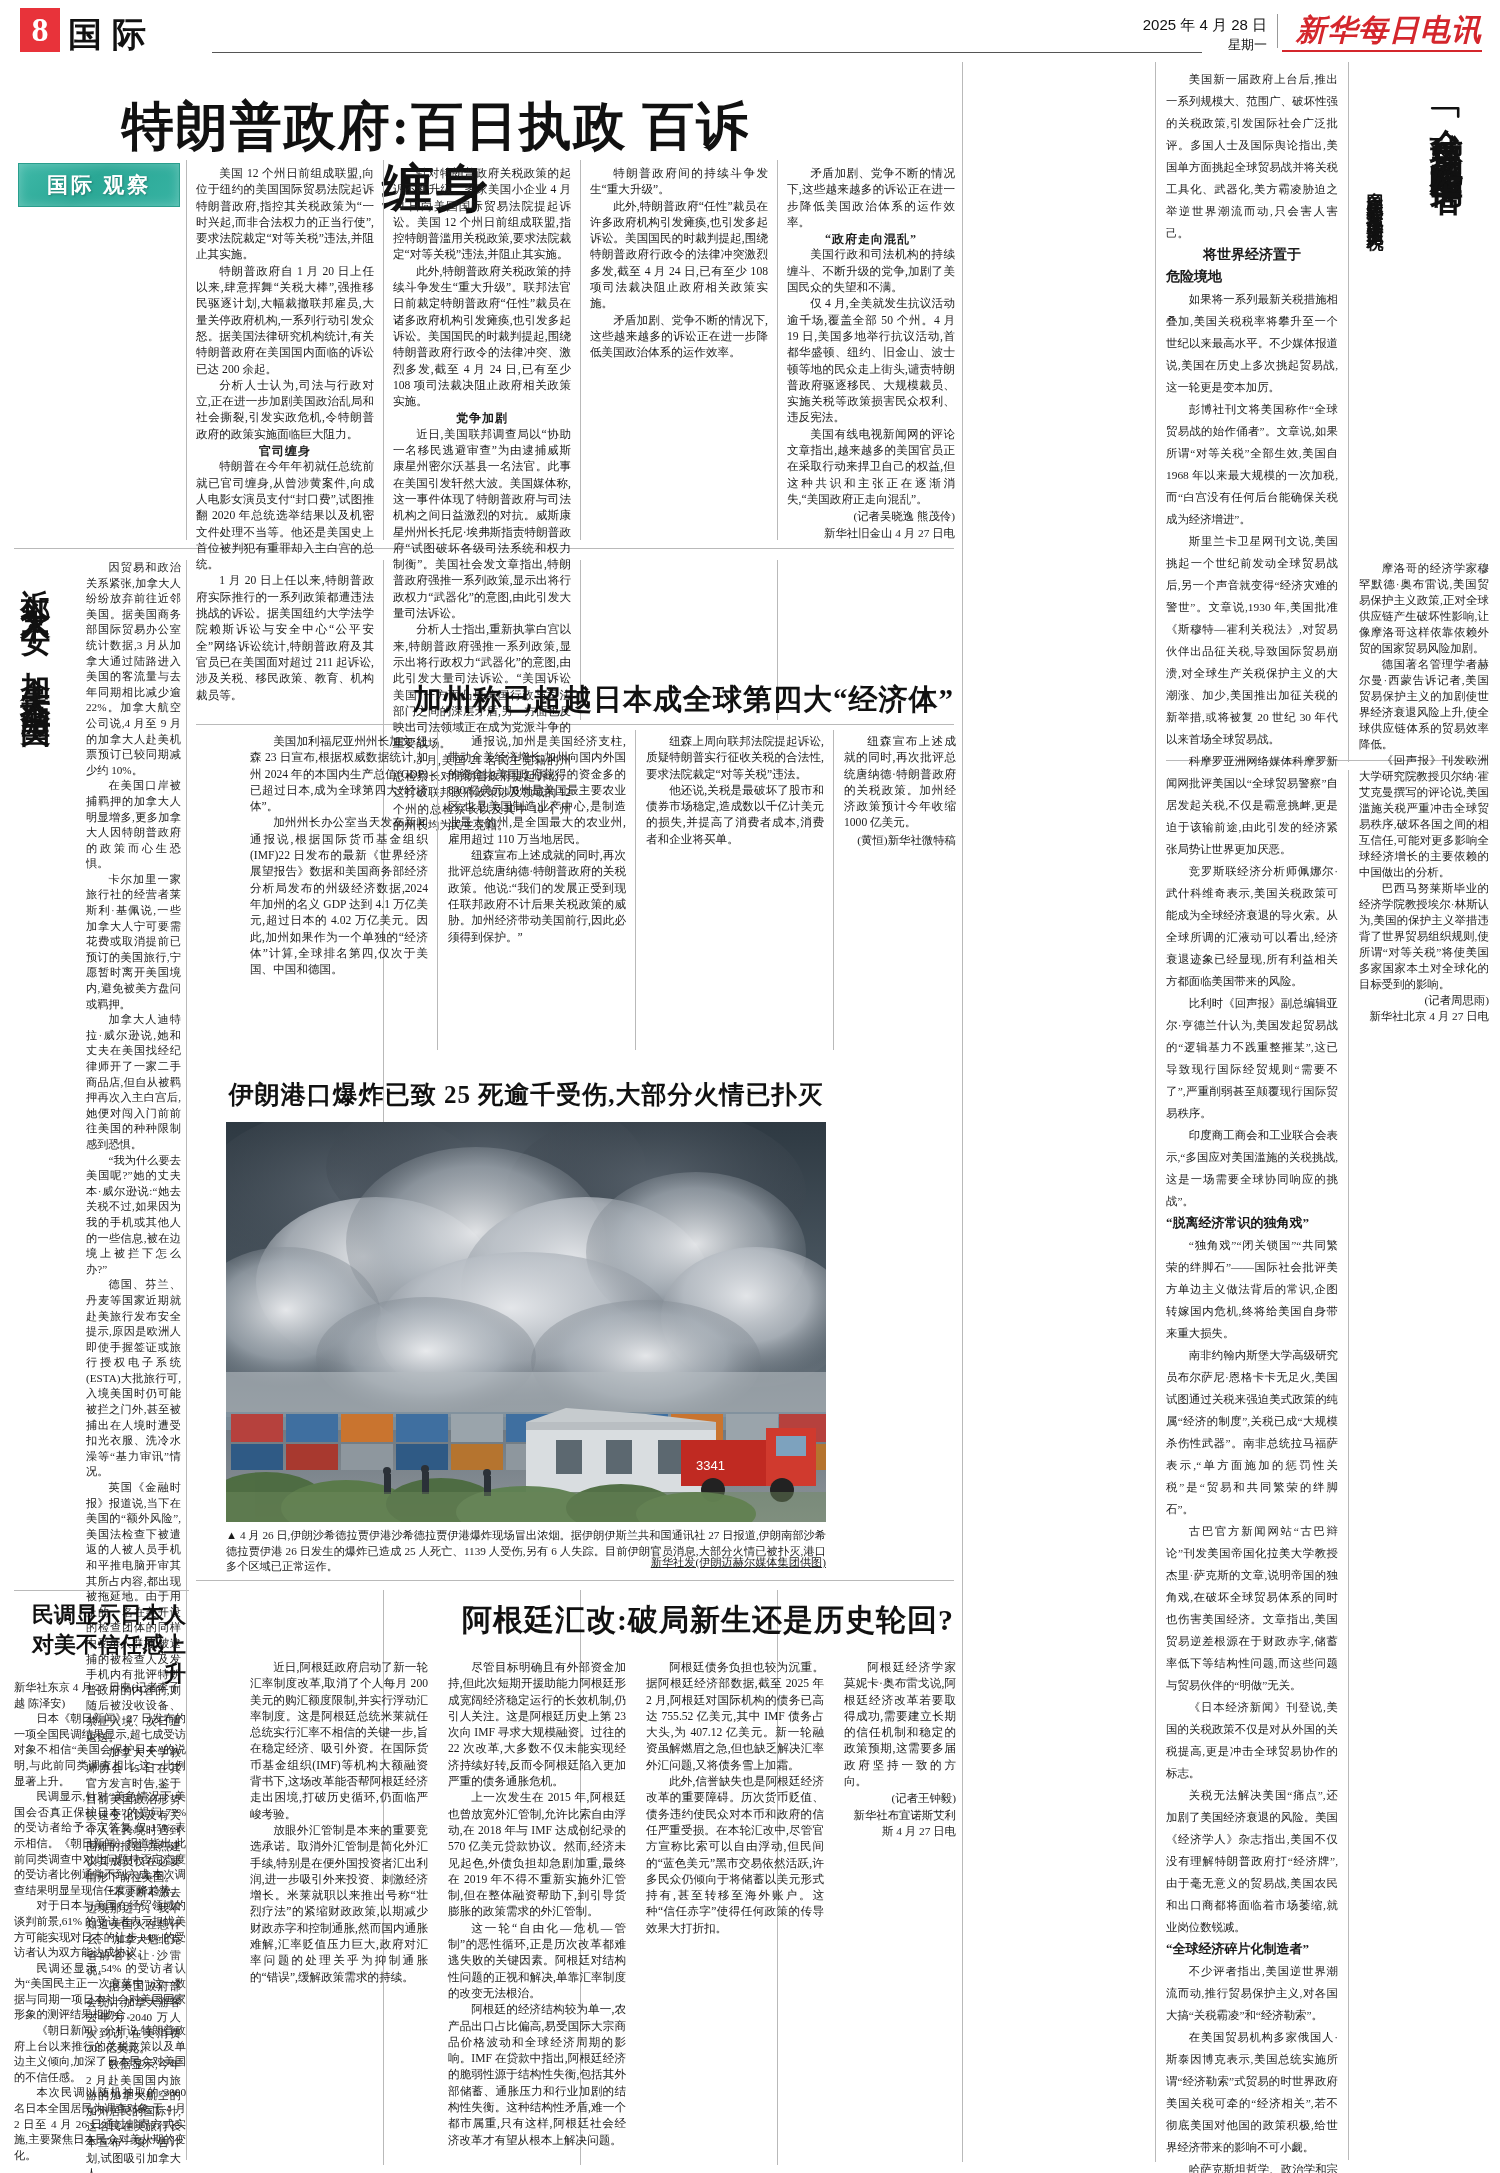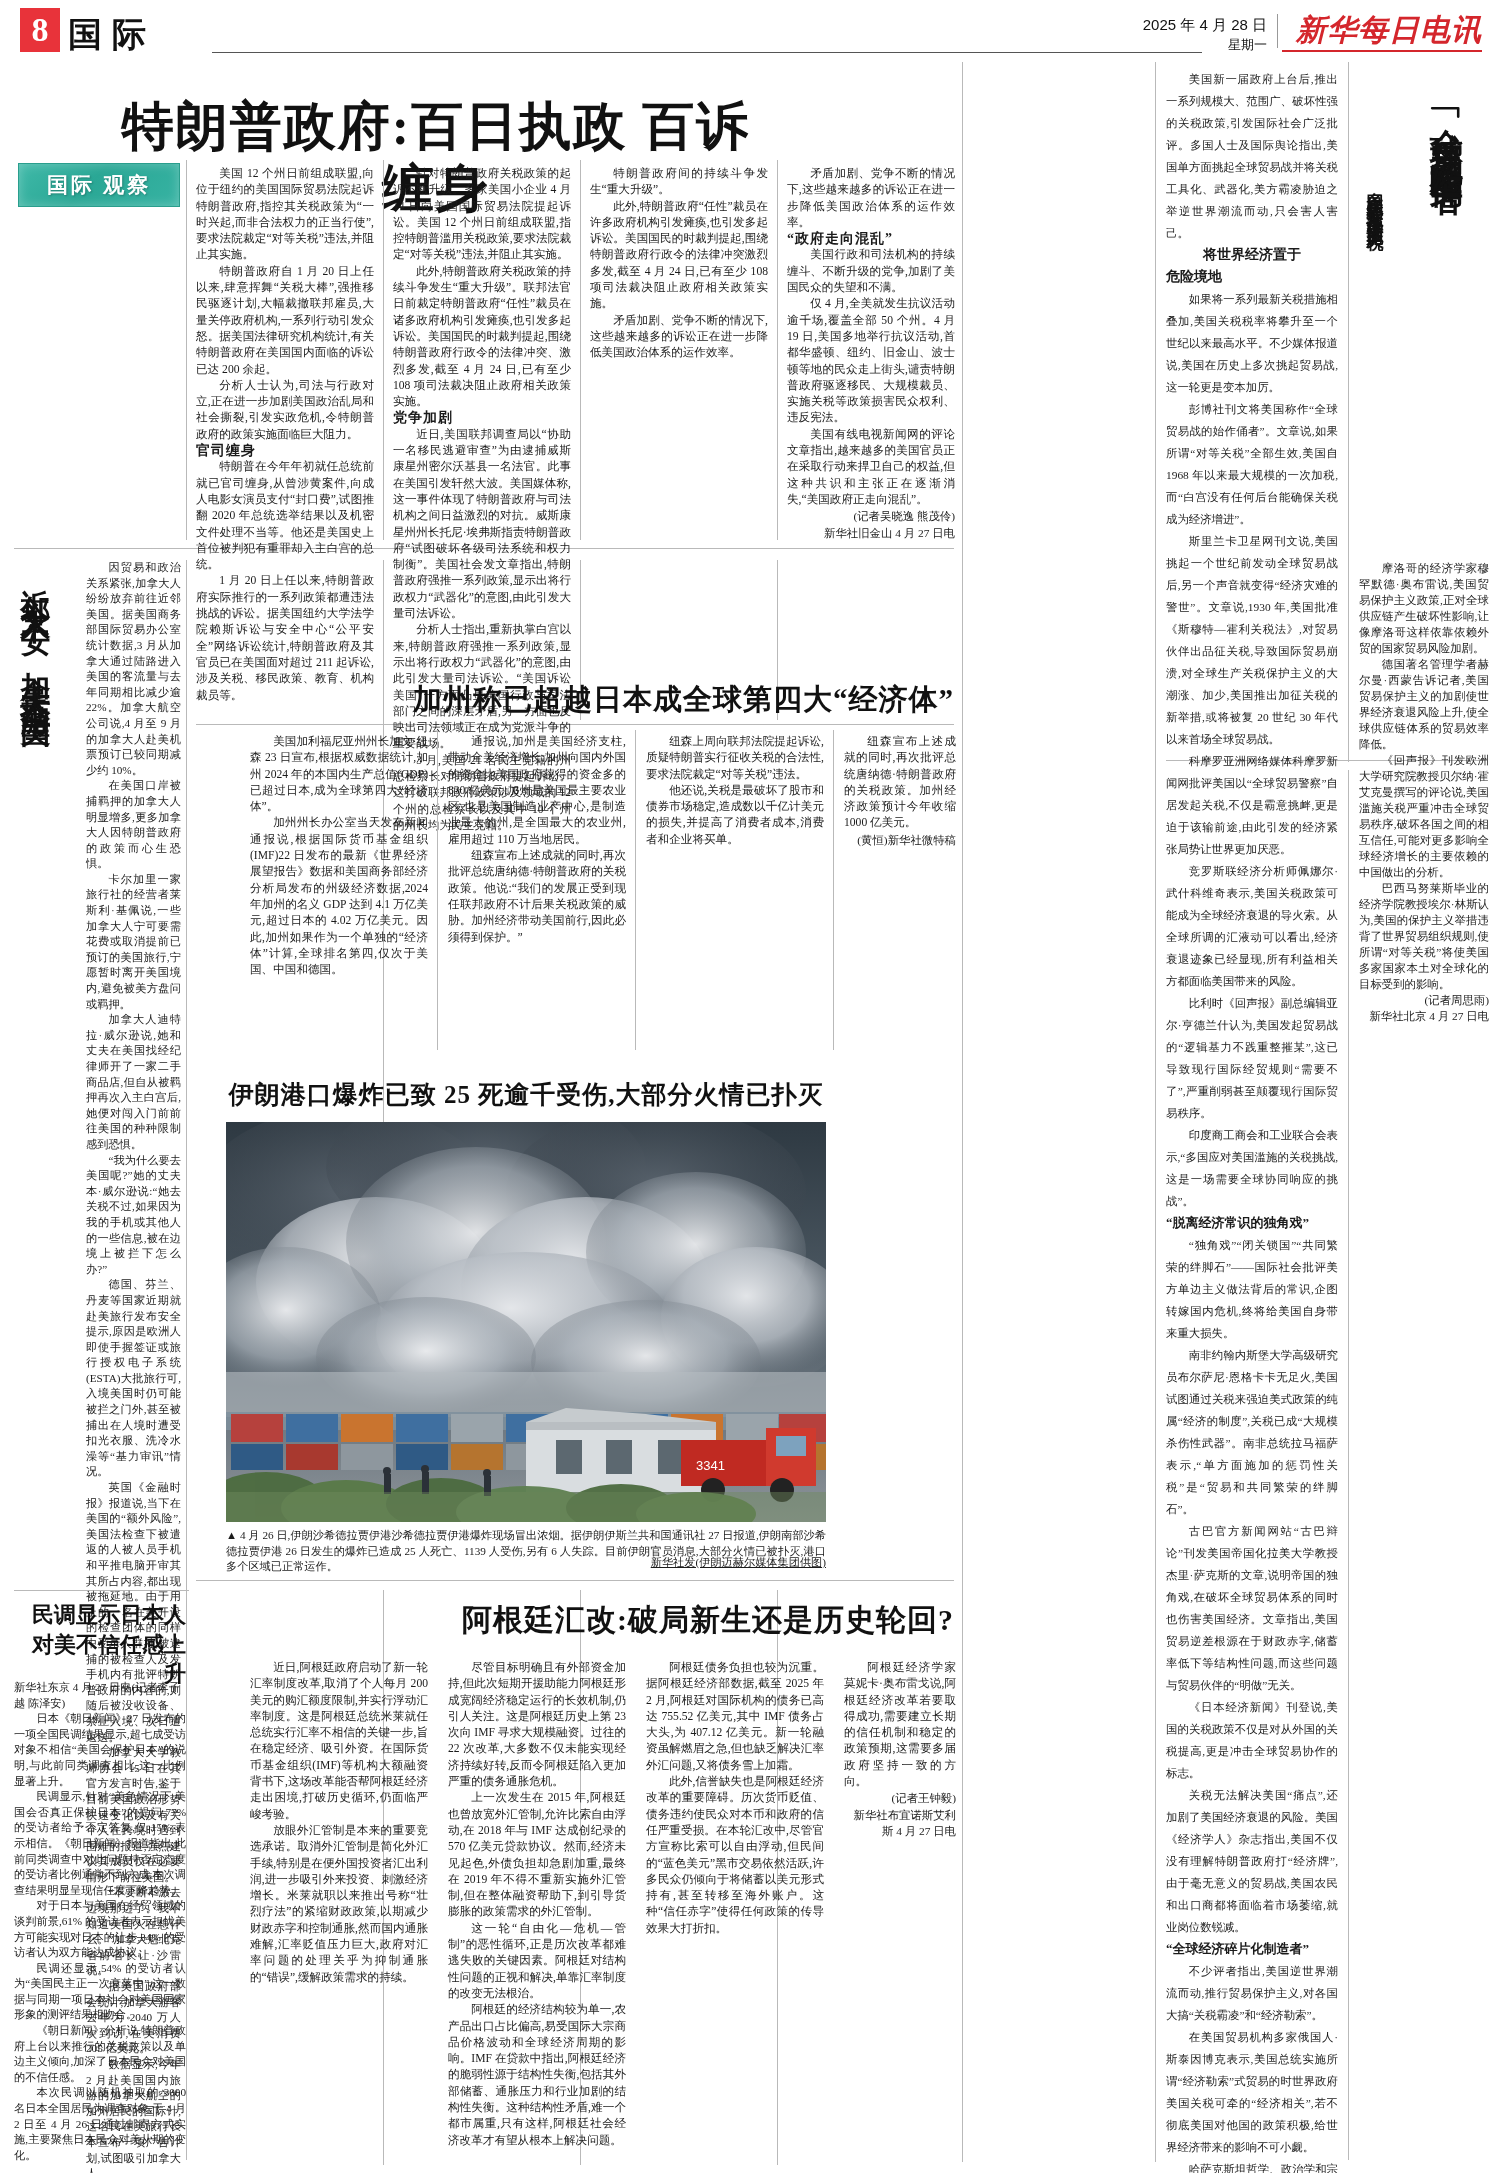--- a/index.html
+++ b/index.html
@@ -50,22 +50,22 @@
   .col{
     position:absolute;
     font-size:11.6px;line-height:16.3px;
     text-align:justify;
     text-justify:inter-ideograph;
     color:#1b1b1b;
     font-family:"Liberation Serif","DejaVu Serif",serif;
   }
   .col p{margin:0;text-indent:2em;}
   .subhead{
-    font-weight:bold;font-size:14px;text-indent:0 !important;
-    margin:5px 0 3px 0;letter-spacing:1px;
+    font-weight:bold;font-size:12px;text-indent:0 !important;
+    margin:5px 0 3px 0;text-align:center;letter-spacing:1px;
   }
   .subhead-l{
     font-weight:bold;font-size:13px;text-indent:0 !important;
     margin:5px 0 3px 0;text-align:left;
   }
   .byline{text-align:right;text-indent:0 !important;margin-top:3px;font-size:11.4px;}
 
   
   .headline-main{
     position:absolute;left:96px;top:96px;width:680px;

